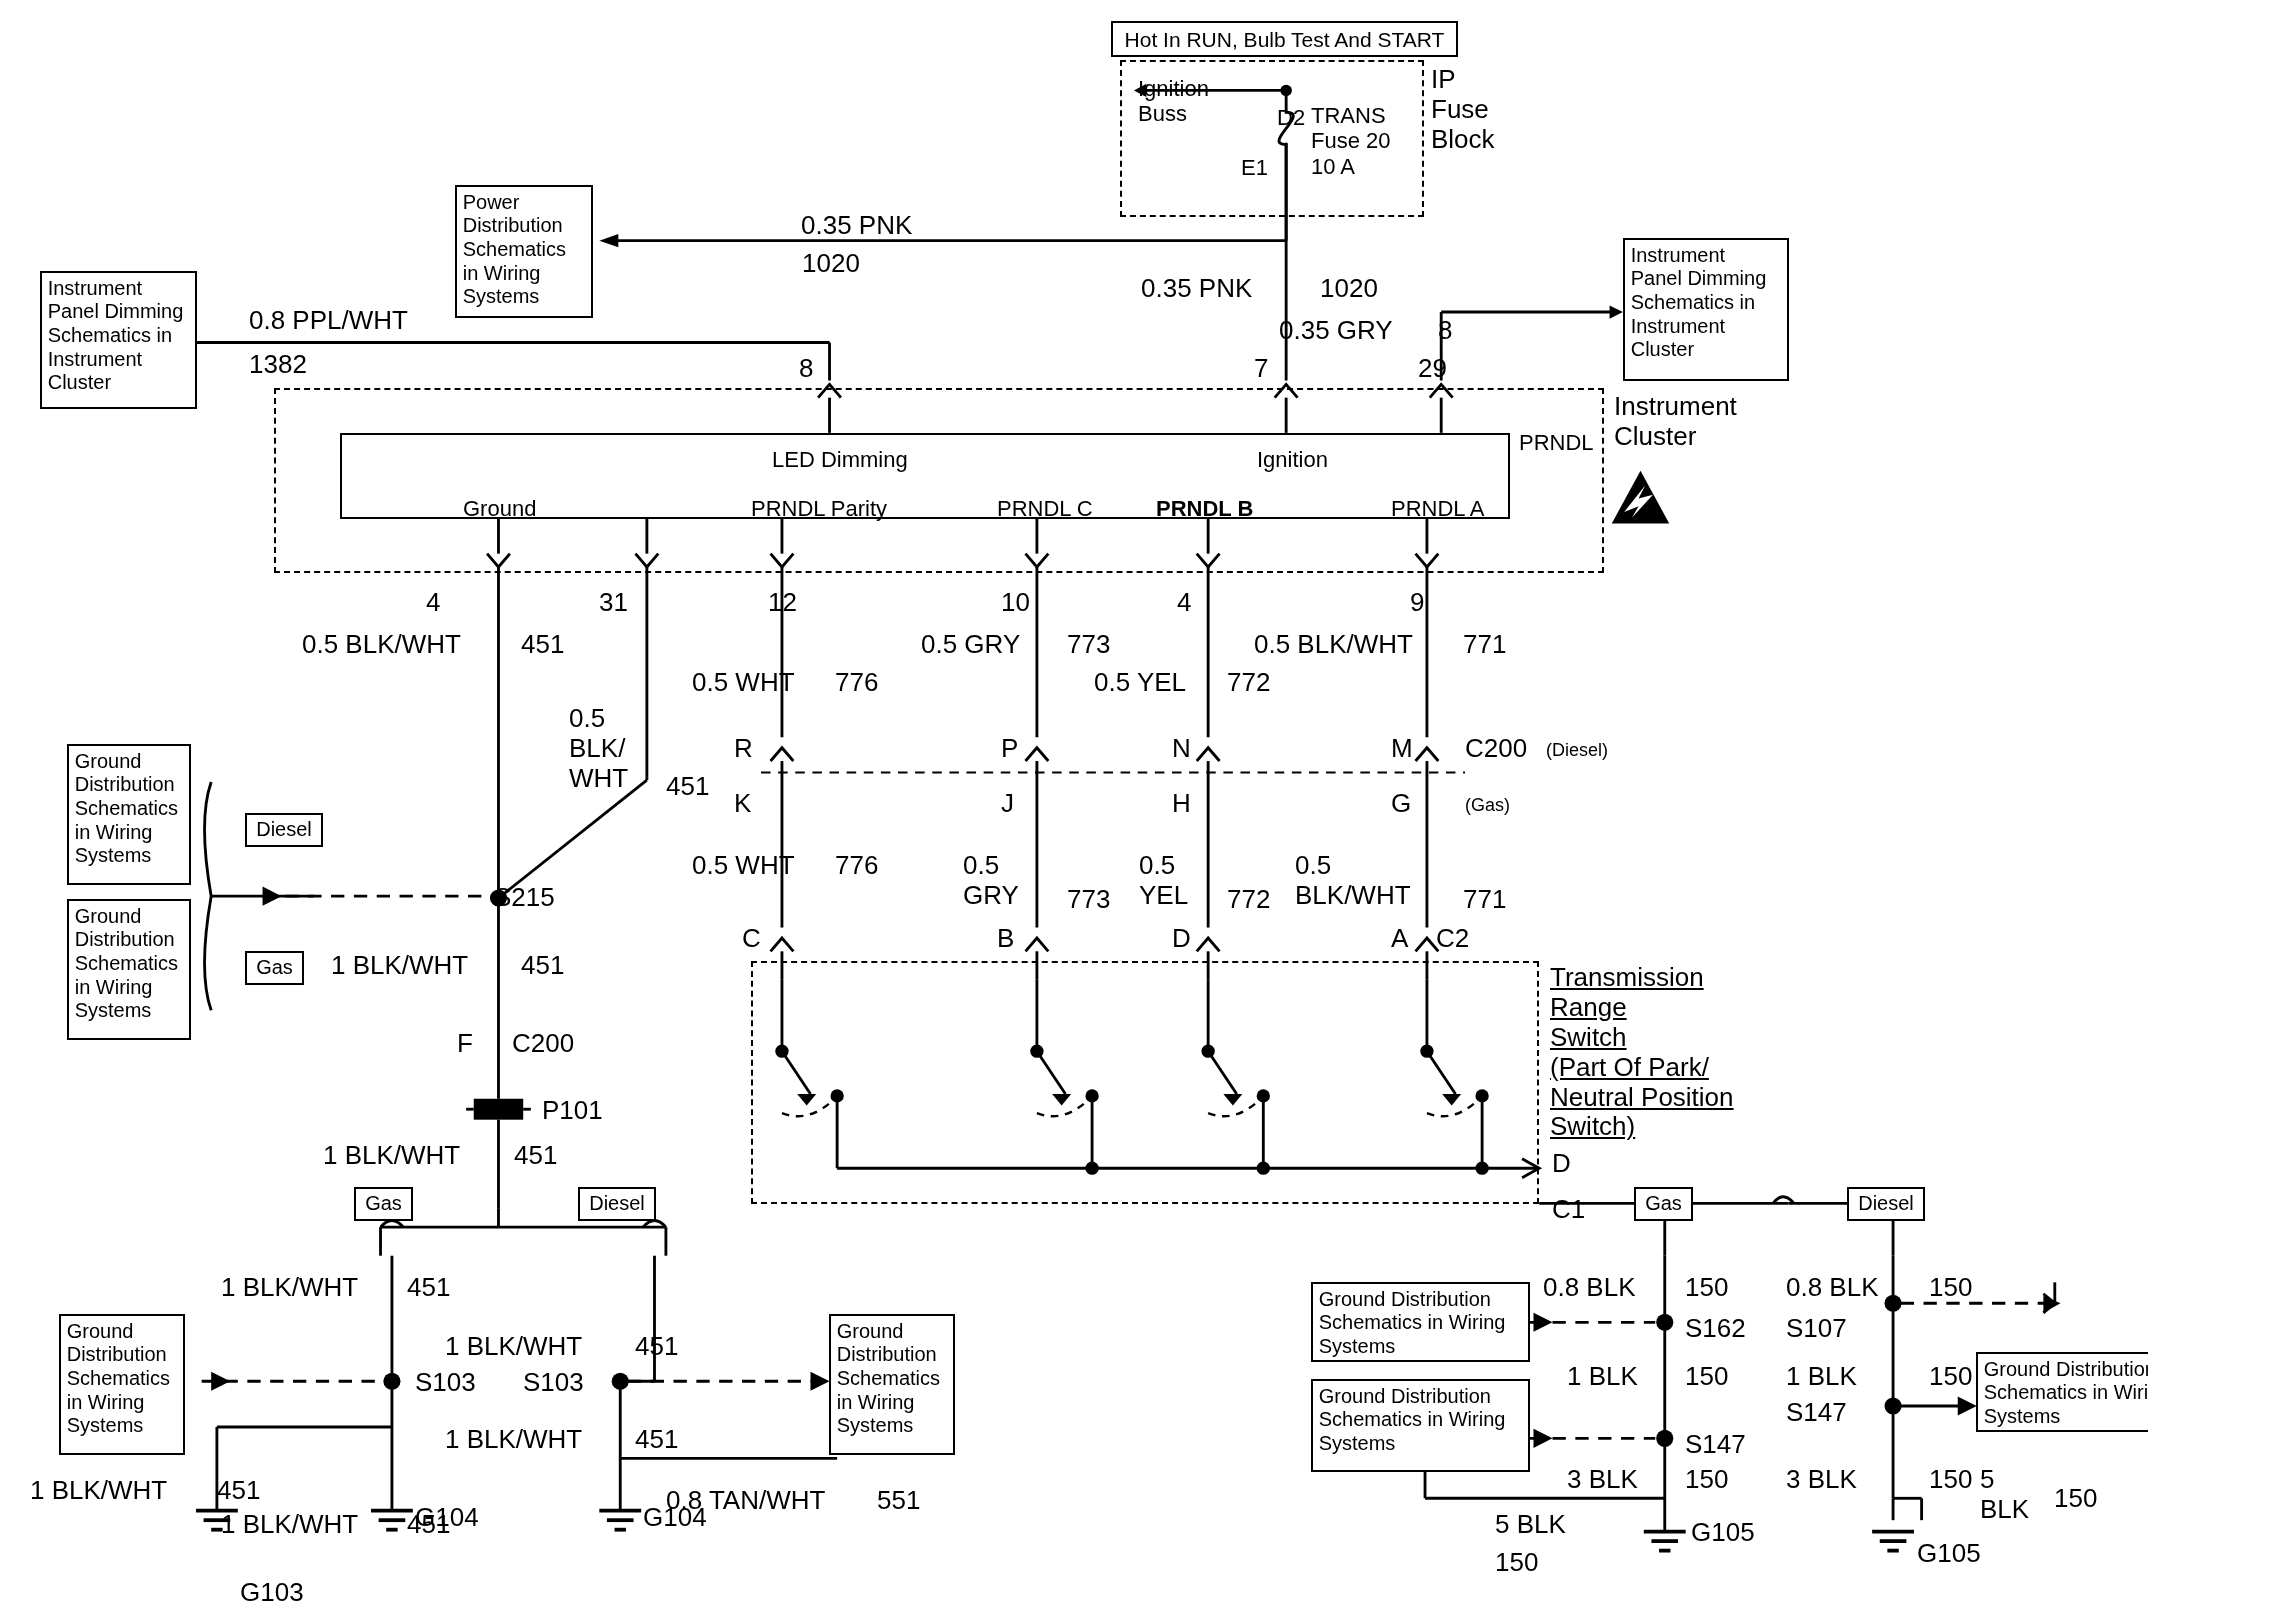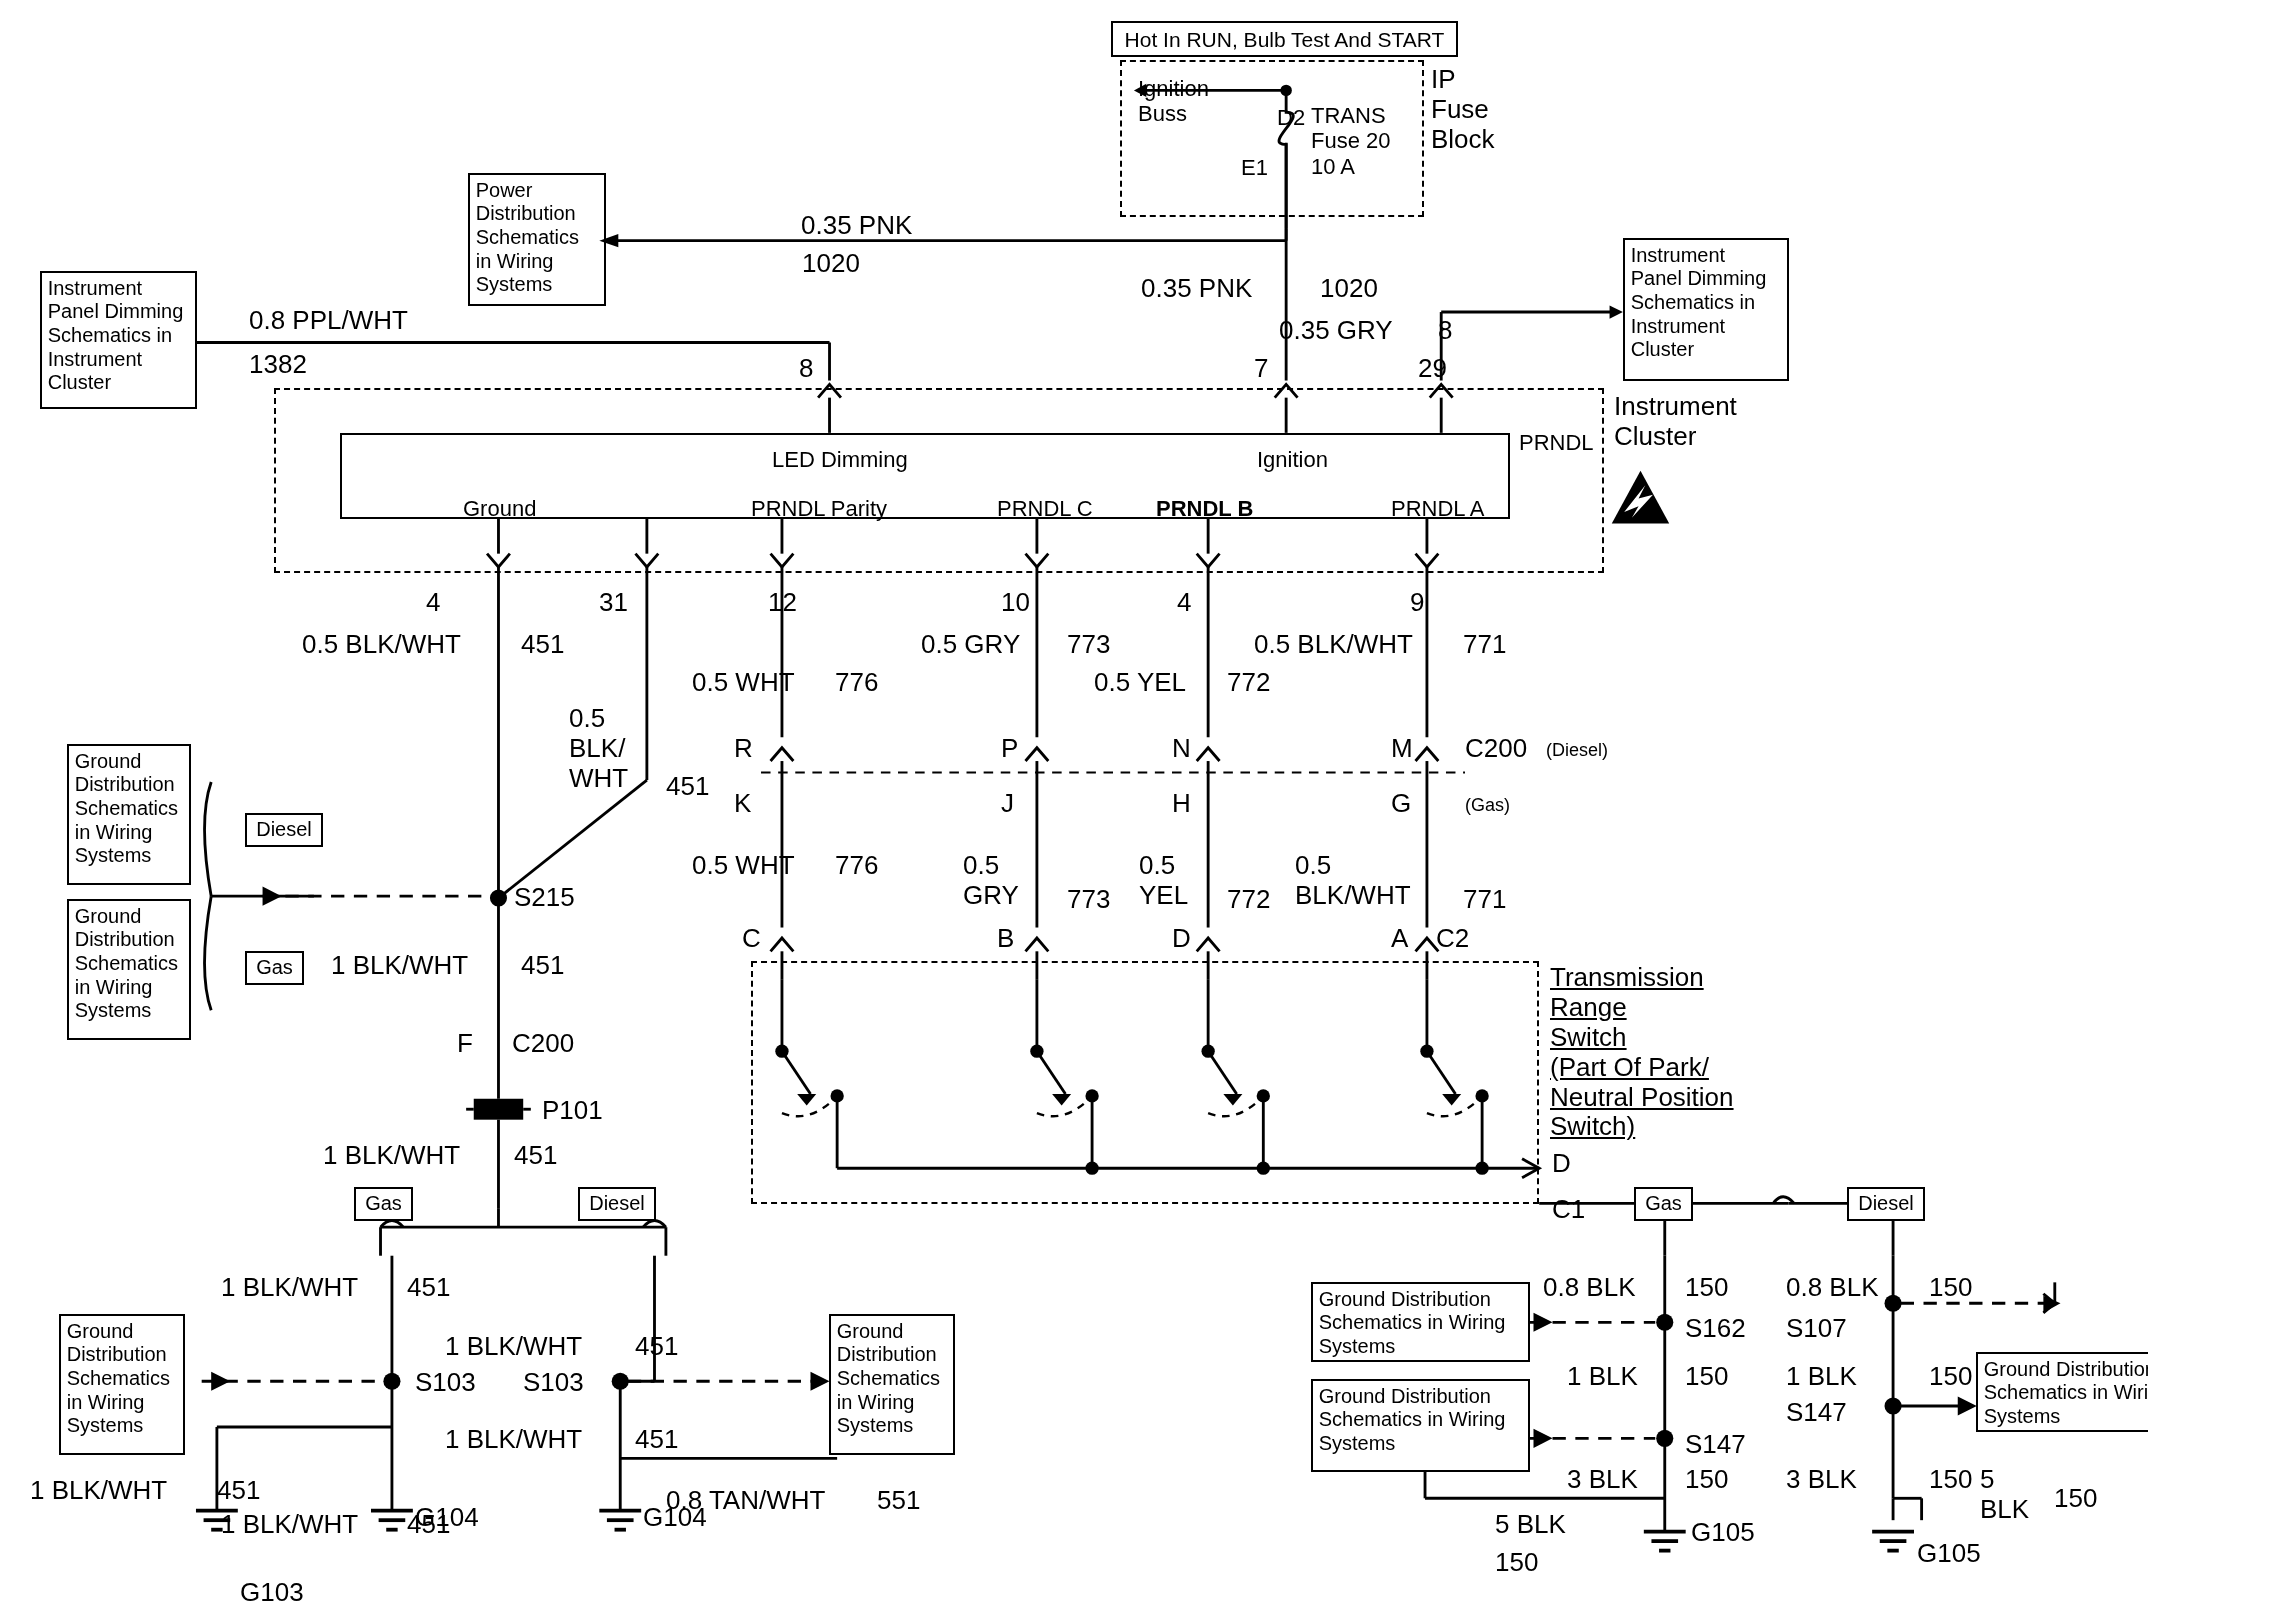--- a/index.html
+++ b/index.html
@@ -37,21 +37,21 @@
     <line x1="1196" y1="95" x2="1352" y2="95" stroke="#000" stroke-width="3"></line>
     <polygon points="1205,88 1205,102 1192,95" fill="#000"></polygon>
     <circle cx="1352" cy="95" r="6" fill="#000"></circle>
     <path d="M1352,95 L1352,118 C1378,118 1326,152 1352,152 L1352,240" stroke="#000" stroke-width="3" fill="none"></path>
 
     <line x1="1352" y1="240" x2="1352" y2="400" stroke="#000" stroke-width="3"></line>
 
     <line x1="1352" y1="252" x2="1352" y2="252" stroke="#000" stroke-width="3"></line>
   </svg>
 
-  <div class="boxtxt" style="left:455px;top:173px;width:138px;height:133px;margin-left:13px;">Power
+  <div class="boxtxt" style="left:455px;top:185px;width:138px;height:133px;">Power
 Distribution
 Schematics
 in Wiring
 Systems</div>
   <svg style="left:0;top:0;width:2285px;height:1602px;" viewBox="0 0 2402 1684" width="2285" height="1602">
     <line x1="636" y1="253" x2="1352" y2="253" stroke="#000" stroke-width="3"></line>
     <polygon points="650,246 650,260 630,253" fill="#000"></polygon>
     <line x1="1352" y1="150" x2="1352" y2="253" stroke="#000" stroke-width="3"></line>
   </svg>
   <div class="lbl bg" style="left:801px;top:211px;">0.35 PNK</div>
@@ -296,21 +296,21 @@
   <div class="boxtxt" style="left:245px;top:951px;width:59px;height:34px;text-align:center;padding:2.9px 0;">Gas</div>
 
   <svg style="left:0;top:0;width:2285px;height:1602px;" viewBox="0 0 2402 1684" width="2285" height="1602">
     <path d="M222,942 L330,942" stroke="#000" stroke-width="3" fill="none"></path>
     <path d="M222,942 q-14,-80 0,-120" stroke="#000" stroke-width="3" fill="none"></path>
     <path d="M222,942 q-14,80 0,120" stroke="#000" stroke-width="3" fill="none"></path>
     <line x1="276" y1="942" x2="516" y2="942" stroke="#000" stroke-width="3" stroke-dasharray="14 10"></line>
     <polygon points="276,932 276,952 296,942" fill="#000"></polygon>
     <circle cx="524" cy="944" r="9" fill="#000"></circle>
   </svg>
-  <div class="lbl bg" style="left:514px;top:883px;">S215</div>
+  <div class="lbl bg" style="left:494px;top:883px;">S215</div>
 
   <div class="lbl bg" style="left:331px;top:951px;">1 BLK/WHT</div>
   <div class="lbl bg" style="left:521px;top:951px;">451</div>
 
   <svg style="left:0;top:0;width:2285px;height:1602px;" viewBox="0 0 2402 1684" width="2285" height="1602">
     <line x1="524" y1="944" x2="524" y2="1155" stroke="#000" stroke-width="3"></line>
 
     <rect x="498" y="1155" width="52" height="22" fill="#000"></rect>
     <line x1="490" y1="1166" x2="498" y2="1166" stroke="#000" stroke-width="3"></line>
     <line x1="550" y1="1166" x2="558" y2="1166" stroke="#000" stroke-width="3"></line>

